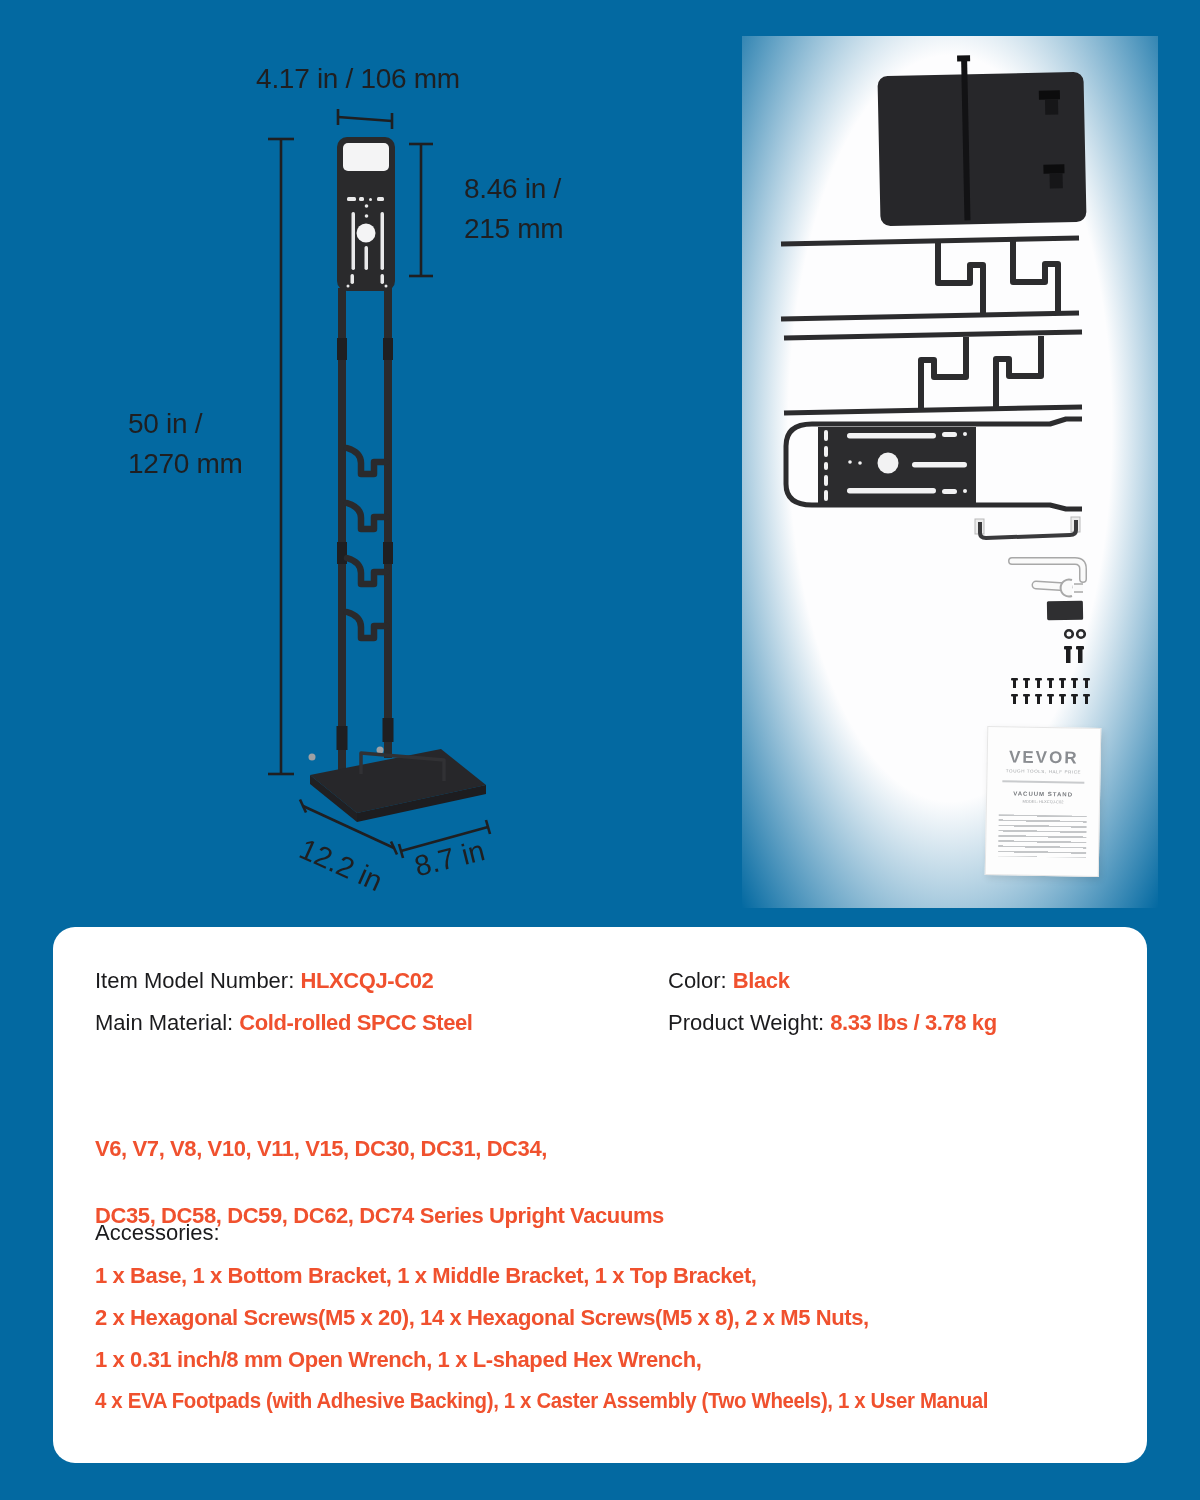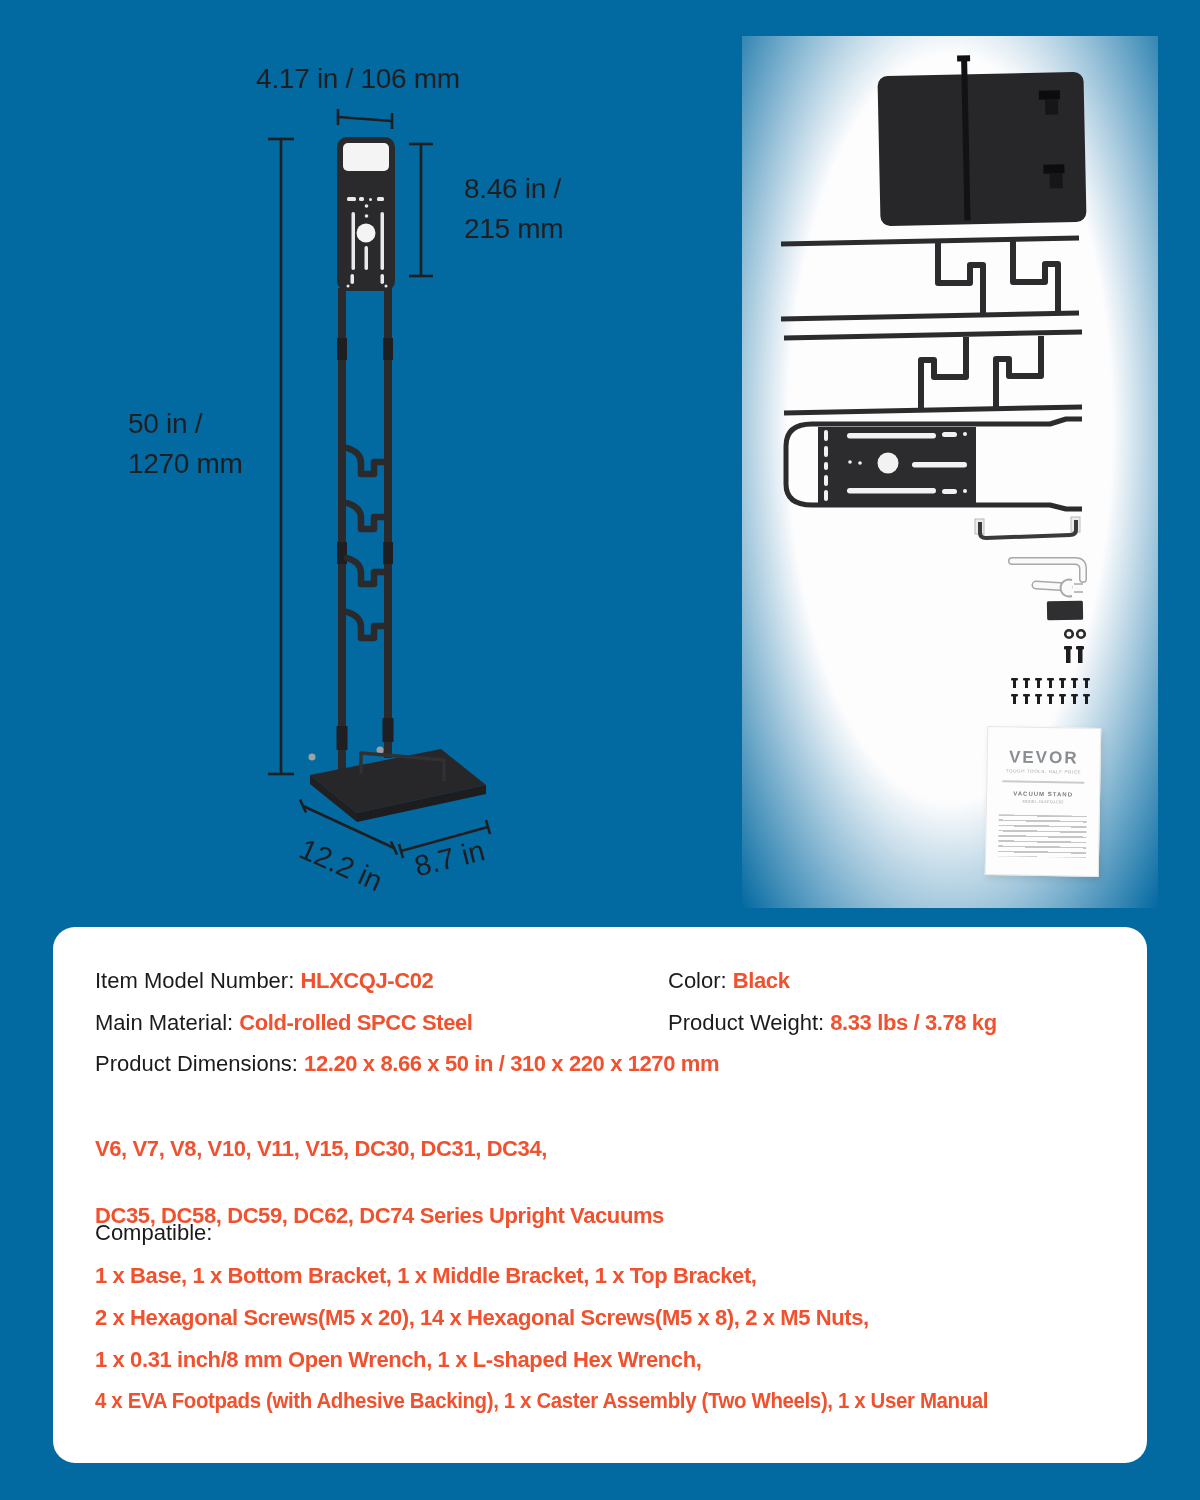--- a/index.html
+++ b/index.html
@@ -253,31 +253,28 @@
     </div>
     <div class="spec-row r1 col2">
       <span class="lbl">Color: </span><span class="val">Black</span>
     </div>
     <div class="spec-row r2">
       <span class="lbl">Main Material: </span><span class="val">Cold-rolled SPCC Steel</span>
     </div>
     <div class="spec-row r2 col2">
       <span class="lbl">Product Weight: </span><span class="val">8.33 lbs / 3.78 kg</span>
     </div>
-    <div class="spec-row r3">
-      <span class="lbl">Product Dimensions: </span><span class="val">12.20 x 8.66 x 50 in / 310 x 220 x 1270 mm</span>
-    </div>
     <div class="spec-row r5">
       <span class="val">V6, V7, V8, V10, V11, V15, DC30, DC31, DC34,</span>
     </div>
     <div class="spec-row r6">
       <span class="val">DC35, DC58, DC59, DC62, DC74 Series Upright Vacuums</span>
     </div>
     <div class="spec-row r7">
-      <span class="lbl">Compatible:</span>
+      <span class="lbl">Accessories:</span>
     </div>
     <div class="spec-row r8">
       <span class="val">1 x Base, 1 x Bottom Bracket, 1 x Middle Bracket, 1 x Top Bracket,</span>
     </div>
     <div class="spec-row r9">
       <span class="val">2 x Hexagonal Screws(M5 x 20), 14 x Hexagonal Screws(M5 x 8), 2 x M5 Nuts,</span>
     </div>
     <div class="spec-row r10">
       <span class="val">1 x 0.31 inch/8 mm Open Wrench, 1 x L-shaped Hex Wrench,</span>
     </div>

